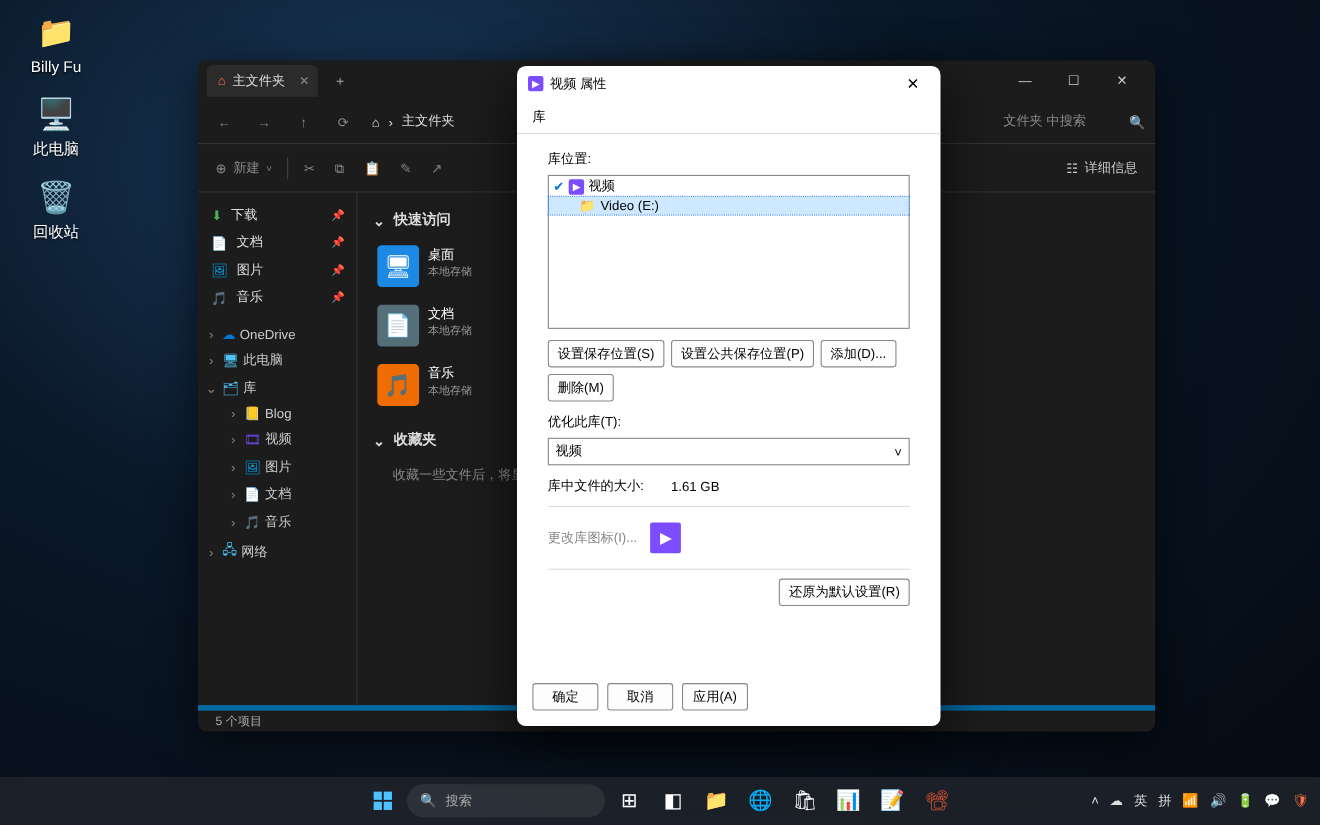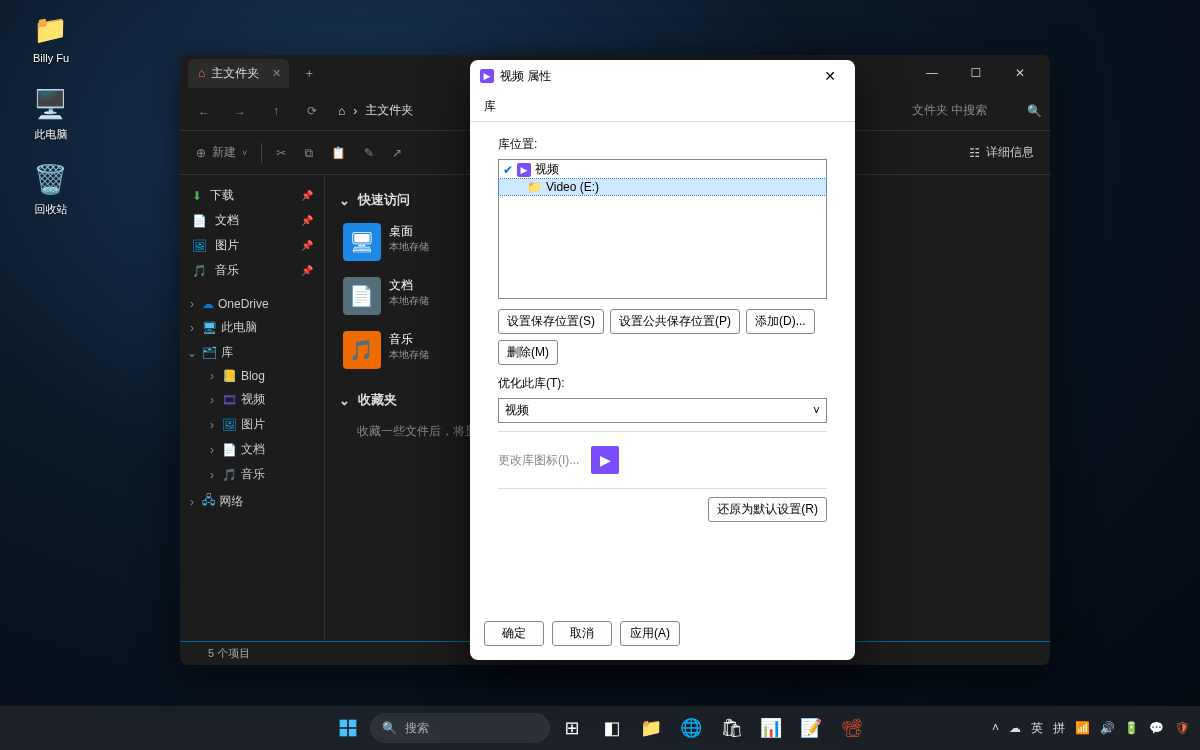--- a/index.html
+++ b/index.html
@@ -1,20 +1,20 @@
 <!DOCTYPE html>
 <html><head>
 <meta charset="utf-8">
 <style>
 *{box-sizing:border-box;margin:0;padding:0;font-family:"Segoe UI","Microsoft YaHei",sans-serif;user-select:none}
 body{width:1200px;height:750px;overflow:hidden;background:radial-gradient(ellipse at 30% 20%,#1a3a5c 0%,#0a1828 40%,#050a12 100%);position:relative;color:#fff;font-size:12px}
 
 .desktop-icon{position:absolute;width:70px;text-align:center;cursor:default}
 .desktop-icon .ic{width:38px;height:38px;margin:0 auto 4px;display:flex;align-items:center;justify-content:center;font-size:28px}
-.desktop-icon span{display:block;font-size:11px;text-shadow:0 1px 2px #000}
+.desktop-icon span{display:block;font-size:14px;text-shadow:0 1px 2px #000}
 
 .explorer{position:absolute;left:180px;top:55px;width:870px;height:610px;background:#1c1c1c;border-radius:8px;box-shadow:0 10px 40px rgba(0,0,0,.6);overflow:hidden;display:flex;flex-direction:column}
 .titlebar{height:36px;background:#1c1c1c;display:flex;align-items:center;padding:0 8px}
 .tab{display:flex;align-items:center;gap:6px;background:#2b2b2b;padding:6px 30px 6px 10px;border-radius:6px 6px 0 0;font-size:12px;color:#ddd;position:relative}
 .tab .cl{position:absolute;right:8px;font-size:11px;color:#888;cursor:pointer}
 .newtab{width:28px;height:28px;display:flex;align-items:center;justify-content:center;color:#aaa;margin-left:6px;cursor:pointer;border-radius:4px}
 .wbtns{margin-left:auto;display:flex}
 .wbtn{width:44px;height:30px;display:flex;align-items:center;justify-content:center;color:#ccc;cursor:pointer}
 .toolbar{height:40px;display:flex;align-items:center;padding:0 8px;gap:4px;border-bottom:1px solid #333}
 .tbtn{width:32px;height:32px;display:flex;align-items:center;justify-content:center;color:#888;border-radius:4px;cursor:pointer}
@@ -31,21 +31,21 @@
 .sbexp{display:flex;align-items:center;gap:4px;padding:4px 2px;color:#ccc;font-size:12px;cursor:pointer}
 .sbexp .ar{width:12px;text-align:center;color:#888}
 .sbchild{padding-left:20px}
 .main{flex:1;padding:10px 14px;overflow:auto}
 .sect{display:flex;align-items:center;gap:8px;color:#ddd;font-weight:600;font-size:13px;margin:6px 0 10px;cursor:pointer}
 .tiles{display:flex;flex-wrap:wrap;gap:4px}
 .tile{width:140px;display:flex;gap:8px;padding:4px;border-radius:4px}
 .tile .tic{width:38px;height:38px;border-radius:4px;display:flex;align-items:center;justify-content:center;font-size:20px}
 .tile .tl{font-size:12px;color:#fff}
 .tile .ts{font-size:10px;color:#999}
-.status{height:24px;border-top:1px solid #0369a1;display:flex;align-items:center;padding:0 28px;font-size:11px;color:#aaa}
+.status{height:24px;border-top:5px solid #0369a1;display:flex;align-items:center;padding:0 16px;font-size:11px;color:#aaa}
 
 .dialog{position:absolute;left:470px;top:60px;width:385px;height:600px;background:#fff;color:#000;border-radius:8px;box-shadow:0 15px 50px rgba(0,0,0,.7);display:flex;flex-direction:column;font-size:12px}
 .dtitle{height:32px;display:flex;align-items:center;padding:0 10px;gap:6px}
 .dtitle .x{margin-left:auto;width:30px;height:24px;display:flex;align-items:center;justify-content:center;cursor:pointer;border-radius:4px;font-size:14px}
 .dtab{padding:6px 14px;border-bottom:1px solid #ddd;font-size:12px}
 .dbody{flex:1;padding:10px 28px;overflow:auto}
 .dlabel{margin:4px 0 6px}
 .listbox{border:1px solid #888;height:140px;background:#fff;position:relative}
 .lbrow{display:flex;align-items:center;gap:4px;padding:1px 4px;font-size:12px}
 .lbrow.sel{background:#cde8ff;outline:1px dotted #2a7fff}
@@ -281,20 +281,24 @@
       <div class="wbutton"><span>设置保存位置(S)</span></div>
       <div class="wbutton"><span>设置公共保存位置(P)</span></div>
       <div class="wbutton"><span>添加(D)...</span></div>
       <div class="wbutton"><span>删除(M)</span></div>
     </div>
     <div class="dlabel">优化此库(T):</div>
     <div class="combo">
         <span>视频</span>
         <span>˅</span>
       </div>
+    <div class="field">
+      <div class="fl">库中文件的大小:</div>
+      <div>1.61 GB</div>
+    </div>
     <hr class="hr">
     <div class="iconbox">
       <span style="color:#888">更改库图标(I)...</span>
       <span class="vid-pur" style="width:28px;height:28px;font-size:14px">▶</span>
     </div>
     <hr class="hr">
     <div style="text-align:right"><div class="wbutton" style="display:inline-block"><span>还原为默认设置(R)</span></div></div>
   </div>
   <div class="dfooter">
     <div class="wbutton"><span>确定</span></div>

